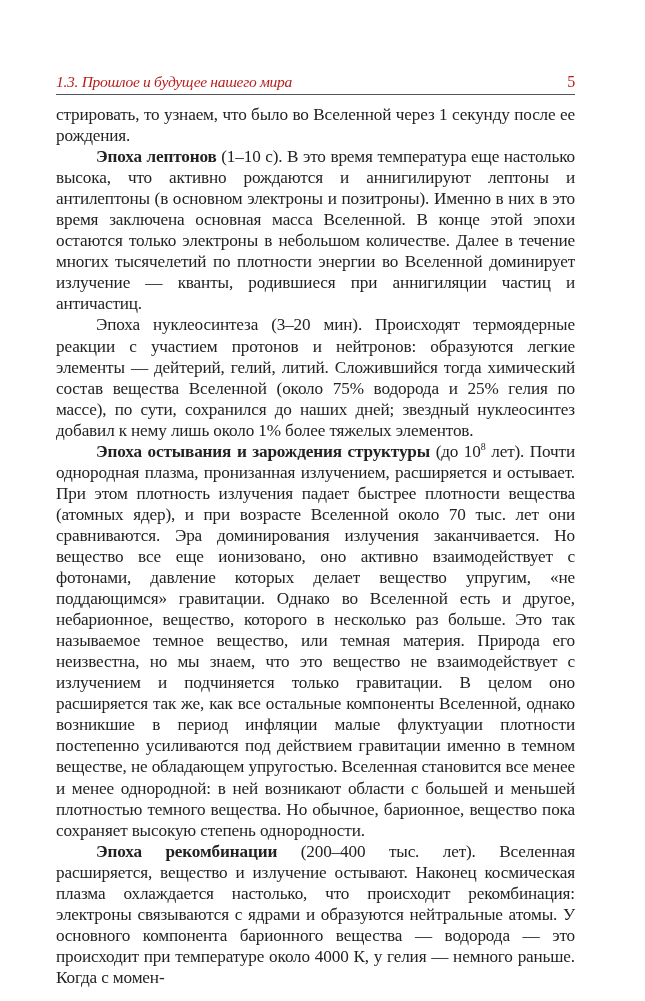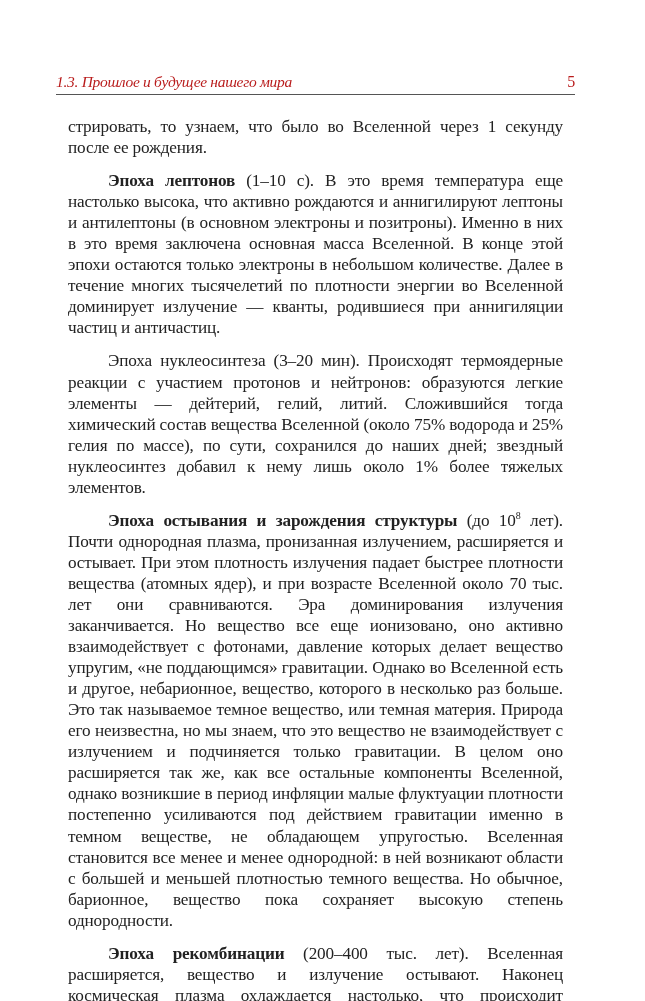--- a/index.html
+++ b/index.html
@@ -16,21 +16,21 @@
     letter-spacing: -0.3px;
     margin-top: 8px;
   }
   .running-head .title { position: absolute; left: 0; bottom: 3px; }
   .running-head .folio { position: absolute; right: 0; bottom: 3px; font-style: normal; font-size: 16px; }
   .body-text {
     position: absolute; top: 104px; left: 0; width: 519px;
     font-size: 17.2px; line-height: 21.05px; text-align: justify;
     letter-spacing: -0.15px;
   }
-  .body-text p { margin: 12px; text-indent: 0; }
+  .body-text p { margin: 0; text-indent: 0; }
   .body-text p.indent { text-indent: 40px; }
   .body-text p.first { text-indent: 0; }
   .body-text b { font-weight: bold; }
   sup { font-size: 10px; line-height: 0; vertical-align: 7px; }
 </style>
 </head>
 <body>
 
 <div class="page">
   <div class="running-head">

